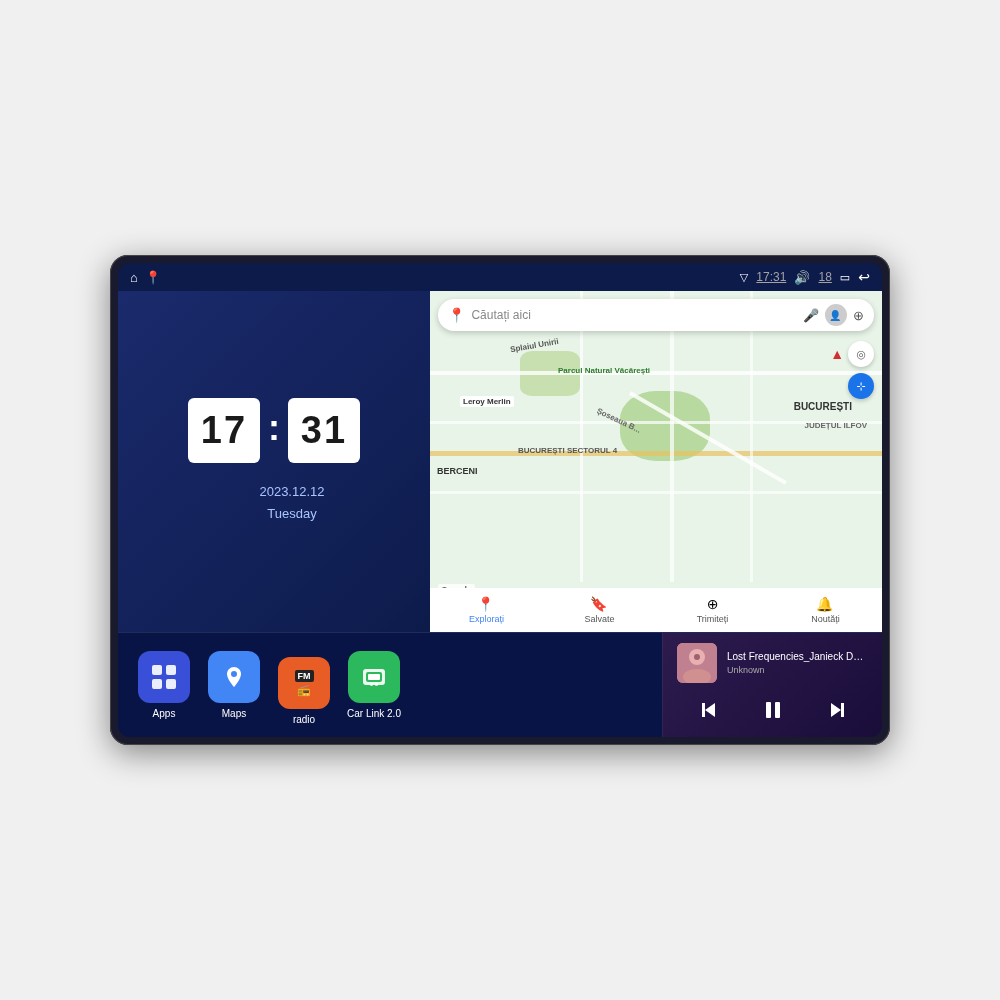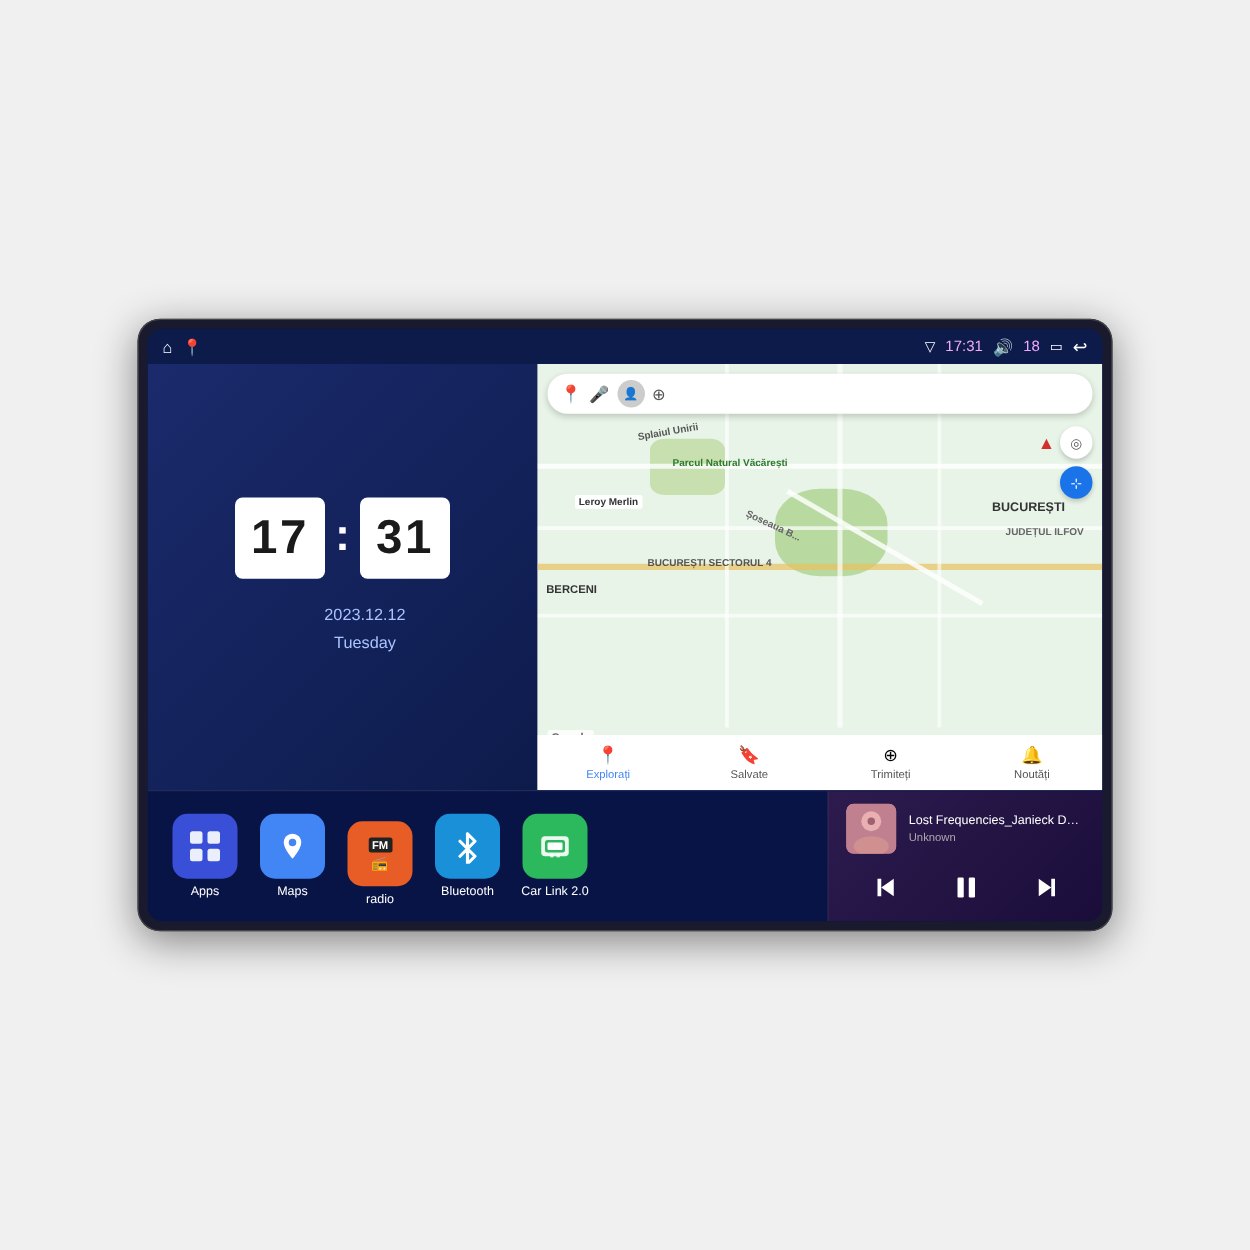--- a/index.html
+++ b/index.html
@@ -51,23 +51,24 @@
     .status-right {
       display: flex;
       gap: 8px;
       align-items: center;
     }
     .status-icon {
       color: white;
       font-size: 13px;
     }
     .status-time {
-      color: #f0abfc;
+      color: #a3a3a3;
       font-size: 12px;
       font-weight: 500;
+      text-decoration: underline;
     }
 
     
     .main-content {
       flex: 1;
       display: flex;
       flex-direction: column;
       overflow: hidden;
     }
 
@@ -451,32 +452,33 @@
             <div class="road road-v" style="top:0;bottom:50px;left:320px;background:#fff;width:3px;opacity:0.6;"></div>
 
             <div style="position:absolute;top:100px;left:200px;width:180px;height:4px;background:#fff;transform:rotate(30deg);transform-origin:left center;opacity:0.8;"></div>
 
             <div class="map-label" style="top:25px;right:20px;font-size:9px;color:#555;">TRAPEZULUI</div>
             <div class="map-label" style="top:110px;right:30px;font-size:10px;font-weight:bold;text-align:center;">BUCUREȘTI</div>
             <div class="map-label" style="top:130px;right:15px;font-size:8px;color:#666;">JUDEȚUL ILFOV</div>
             <div class="map-label" style="top:175px;left:7px;font-size:9px;">BERCENI</div>
             <div class="map-label" style="top:155px;left:60px;font-size:8px;color:#555;margin-left:28px;">BUCUREȘTI SECTORUL 4</div>
             <div class="map-label" style="top:105px;left:30px;font-size:8px;background:white;padding:1px 3px;border-radius:2px;">Leroy Merlin</div>
-            <div class="map-label" style="top:75px;left:108px;font-size:8px;color:#2d7a2d;width:80px;">Parcul Natural Văcărești</div>
+            <div class="map-label" style="top:75px;left:128px;font-size:8px;color:#2d7a2d;width:80px;">Parcul Natural Văcărești</div>
             <div class="map-label" style="top:125px;left:165px;font-size:8px;color:#666;transform:rotate(25deg);">Șoseaua B...</div>
 
             <div class="map-label" style="top:50px;left:80px;font-size:8px;color:#555;transform:rotate(-10deg);">Splaiul Unirii</div>
 
             <div class="google-logo">Google</div>
 
             <div style="position:absolute;top:55px;right:38px;font-size:14px;z-index:5;color:#d32f2f;">▲</div>
           </div>
 
           <div class="map-search-bar">
             <span class="map-pin-icon">📍</span>
+            <span class="map-search-text">Căutați aici</span>
             <span class="map-mic-icon">🎤</span>
             <div class="map-avatar">👤</div>
             <span class="map-layers-icon">⊕</span>
           </div>
 
           <div class="map-controls">
             <div class="map-ctrl-btn">◎</div>
             <div class="map-ctrl-btn blue">⊹</div>
           </div>
 
@@ -528,28 +530,20 @@
           </div>
 
           <div class="app-item">
             <div class="app-icon icon-radio" style="font-size:13px;color:white;flex-direction:column;display:flex;align-items:center;justify-content:center;margin-top:12px;">
               <div style="font-size:9px;font-weight:bold;color:white;background:#222;border-radius:2px;padding:1px 3px;margin-bottom:2px;">FM</div>
               <div style="font-size:11px;">📻</div>
             </div>
             <span class="app-label">radio</span>
           </div>
 
-          <div class="app-item">
-            <div class="app-icon icon-bluetooth">
-              <svg width="24" height="28" viewBox="0 0 24 28" fill="none">
-                <path d="M12 4L18 10L12 16M12 16L18 22L12 28M12 4V28M6 10L12 16M6 22L12 16" stroke="white" stroke-width="2.5" stroke-linecap="round" stroke-linejoin="round"></path>
-              </svg>
-            </div>
-            <span class="app-label">Bluetooth</span>
-          </div>
 
           <div class="app-item">
             <div class="app-icon icon-carlink">
               <svg width="28" height="28" viewBox="0 0 28 28" fill="none">
                 <rect x="3" y="6" width="22" height="16" rx="3" fill="white" opacity="0.9"></rect>
                 <rect x="6" y="9" width="16" height="10" rx="2" fill="#2cb85c"></rect>
                 <rect x="8" y="11" width="12" height="6" rx="1" fill="white"></rect>
                 <rect x="10" y="20" width="3" height="3" rx="1" fill="white" opacity="0.7"></rect>
                 <rect x="15" y="20" width="3" height="3" rx="1" fill="white" opacity="0.7"></rect>
               </svg>

